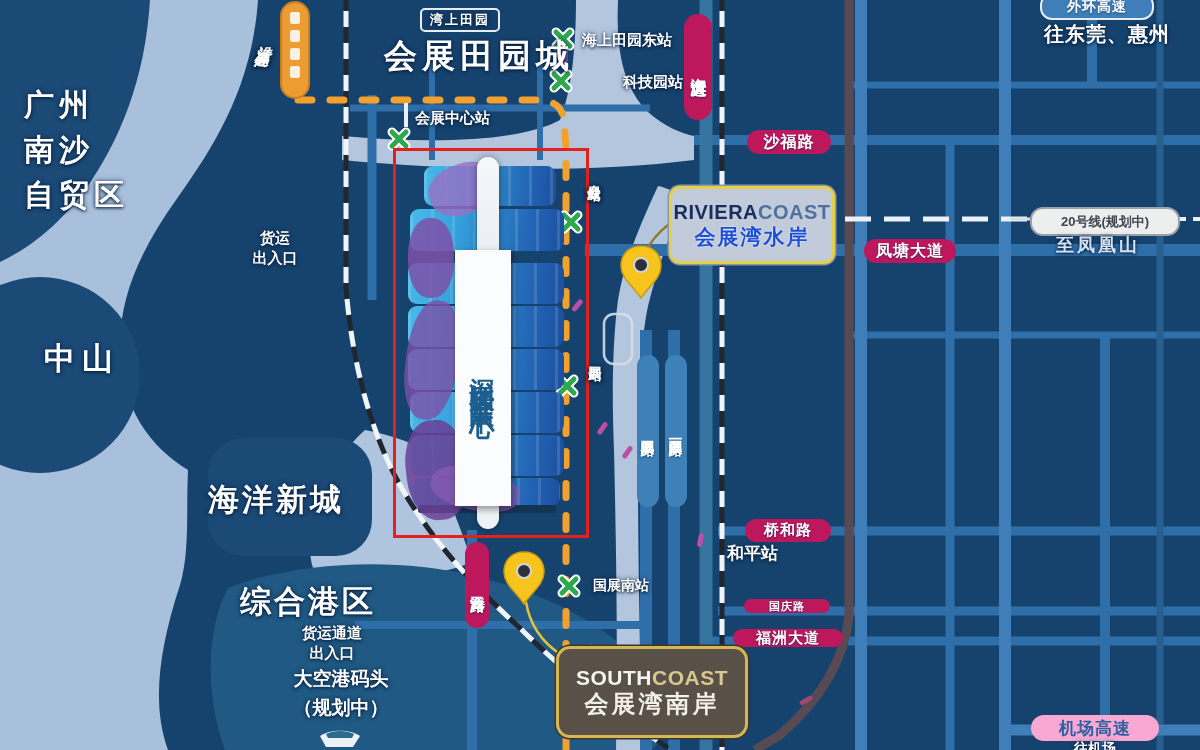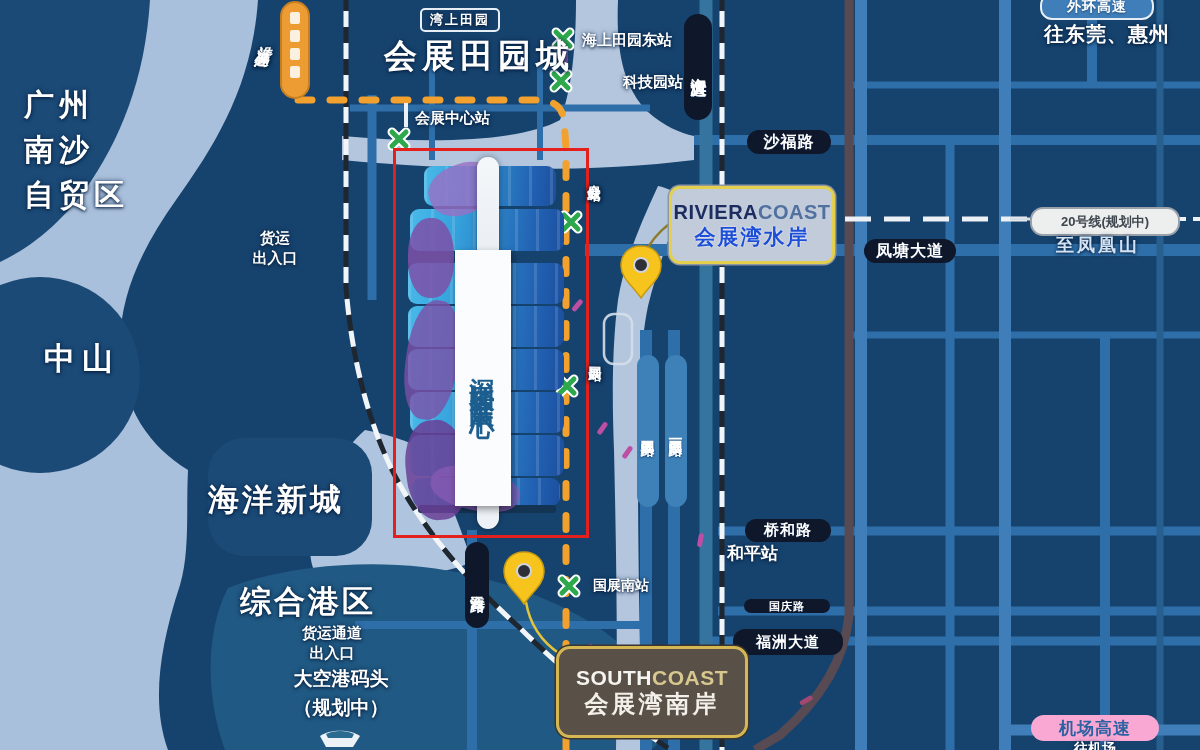--- a/index.html
+++ b/index.html
@@ -3,21 +3,21 @@
 <meta charset="utf-8">
 <style>
   html,body{margin:0;padding:0;background:#0d2540;}
   #stage{position:relative;width:1200px;height:750px;overflow:hidden;
          font-family:"Liberation Sans","DejaVu Sans",sans-serif;background:#16436E;}
   #bg{position:absolute;left:0;top:0;}
   .lbl{position:absolute;color:#fff;font-weight:800;
        text-shadow:0 1px 3px rgba(6,30,60,.95),0 0 5px rgba(6,30,60,.7);
        line-height:1.2;white-space:pre-line;}
   .pill{position:absolute;display:flex;align-items:center;justify-content:center;
-        color:#fff;font-weight:700;background:#0f172a;border-radius:12px;
+        color:#fff;font-weight:700;background:#be185d;border-radius:12px;
         text-shadow:0 1px 2px rgba(10,40,80,.6);letter-spacing:1px;}
   .vert{writing-mode:vertical-rl;text-orientation:upright;}
   .redbox{position:absolute;left:393px;top:148px;width:190px;height:384px;
           border:3px solid #E3201B;}
   .hallbar{position:absolute;border-radius:9px;
      background-image:
        repeating-linear-gradient(90deg,rgba(255,255,255,.13) 0 3px,rgba(255,255,255,0) 3px 21px),
        linear-gradient(96deg,#49B9E9 0%,#35A2DC 30%,#2C82C6 55%,#2160B2 82%,#1C4F9E 100%);}
   .patch{position:absolute;border-radius:45%;}
   .spine{position:absolute;left:477px;top:157px;width:22px;height:372px;border-radius:11px;
@@ -229,21 +229,21 @@
   <div class="lbl" style="left:593px;top:577px;font-size:14px;">国展南站</div>
   <div class="lbl" style="left:727px;top:544px;font-size:17px;">和平站</div>
 
   <div class="lbl vert" style="left:256px;top:34px;font-size:15px;font-style:italic;transform:skewX(-8deg);letter-spacing:2px;">沿江高速</div>
 
   <div class="pill vert" style="left:684px;top:14px;width:28px;height:106px;font-size:16px;border-radius:14px;">海滨大道</div>
   <div class="pill" style="left:747px;top:130px;width:84px;height:24px;font-size:16px;">沙福路</div>
   <div class="pill" style="left:864px;top:239px;width:92px;height:24px;font-size:16px;">凤塘大道</div>
   <div class="pill" style="left:745px;top:519px;width:86px;height:23px;font-size:15px;">桥和路</div>
   <div class="pill" style="left:744px;top:599px;width:86px;height:14px;font-size:11px;">国庆路</div>
-  <div class="pill" style="left:733px;top:629px;width:110px;height:26px;font-size:15px;">福洲大道</div>
+  <div class="pill" style="left:733px;top:629px;width:110px;height:18px;font-size:15px;">福洲大道</div>
   <div class="pill vert" style="left:465px;top:542px;width:24px;height:86px;font-size:15px;">海云路</div>
   <div class="pill vert" style="left:637px;top:355px;width:22px;height:152px;font-size:14px;background:#3E80B8;">国展二路</div>
   <div class="pill vert" style="left:665px;top:355px;width:22px;height:152px;font-size:14px;background:#3E80B8;">国展一路</div>
   <div class="pill" style="left:1040px;top:-7px;width:110px;height:23px;font-size:14px;background:#3F7EB8;border:2px solid #E6EDF4;">外环高速</div>
   <div class="lbl" style="left:1038px;top:22px;font-size:20px;letter-spacing:1px;margin-left:6px;">往东莞、惠州</div>
   <div class="pill" style="left:1031px;top:715px;width:128px;height:26px;font-size:17px;background:#f9a8d4;color:#2B62A2;text-shadow:none;font-weight:800;border-radius:13px;">机场高速</div>
   <div class="lbl" style="left:1074px;top:740px;font-size:14px;">往机场</div>
 
   <div class="capsule" style="left:1030px;top:207px;width:146px;height:25px;font-size:13px;">20号线(规划中)</div>
   <div class="lbl" style="left:1056px;top:235px;font-size:18px;letter-spacing:3px;color:#D3E2F4;">至凤凰山</div>

